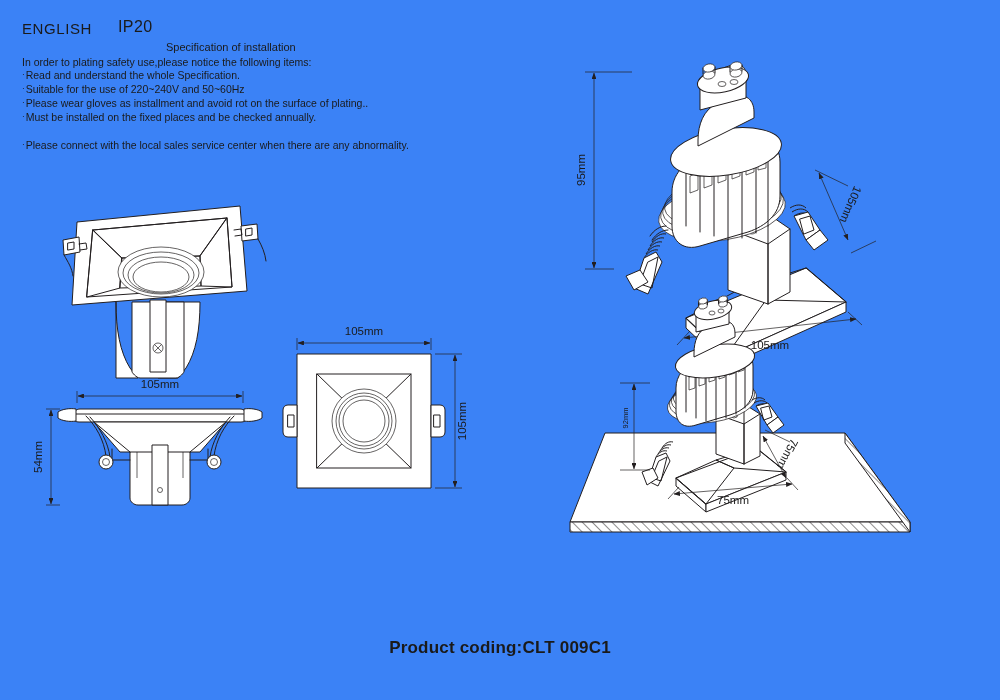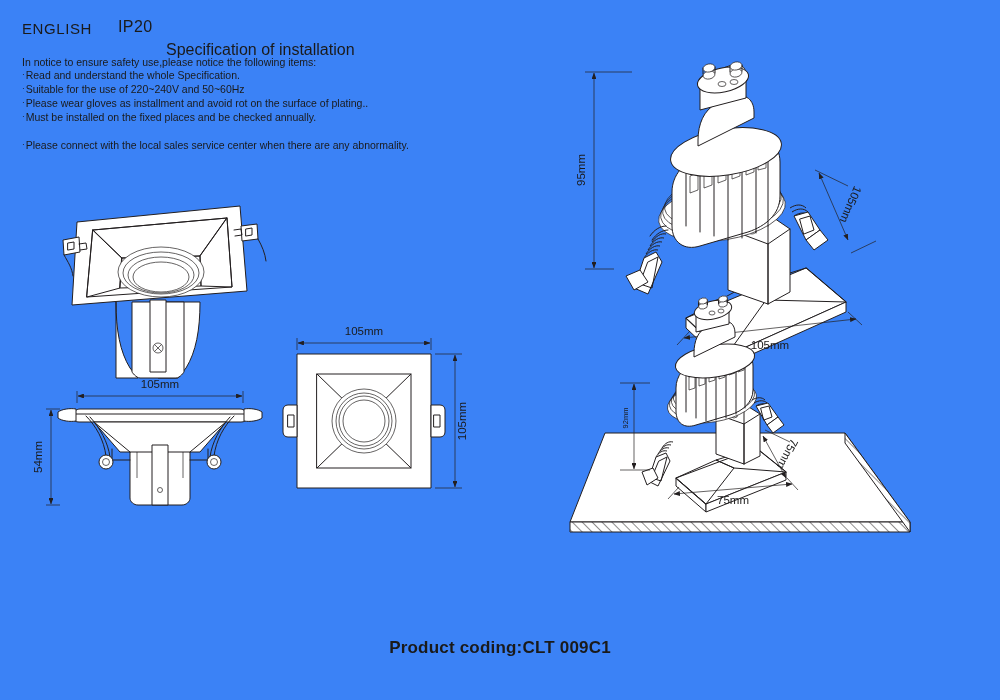--- a/index.html
+++ b/index.html
@@ -6,21 +6,21 @@
   body{
     width:1000px;height:700px;position:relative;overflow:hidden;
     font-family:"Liberation Sans","DejaVu Sans",sans-serif;
     color:#1a1a1a;
   }
   .sheet{position:absolute;inset:0;background:#3b82f6;}
 
   
   #header-lang{position:absolute;left:22px;top:20px;font-size:15px;letter-spacing:.6px;}
   #header-ip{position:absolute;left:118px;top:18px;font-size:16px;letter-spacing:.4px;}
-  #spec-title{position:absolute;left:166px;top:41px;font-size:16px;}
+  #spec-title{position:absolute;left:166px;top:41px;font-size:11px;}
   #spec-intro{position:absolute;left:22px;top:56px;font-size:10.5px;}
   .spec-item{position:absolute;left:22px;font-size:10.5px;white-space:nowrap;}
   .spec-item .bullet{font-size:8px;vertical-align:2px;margin-right:1px;}
   #spec-0{top:69px;} #spec-1{top:83px;} #spec-2{top:97px;}
   #spec-3{top:111px;} #spec-4{top:125px;} #spec-5{top:139px;}
 
   #product-coding{
     position:absolute;left:0;right:0;top:638px;text-align:center;
     font-size:17px;letter-spacing:.2px;font-weight:bold;
   }
@@ -37,21 +37,21 @@
   .dimtxt-sm{font-family:"Liberation Sans","DejaVu Sans",sans-serif;font-size:7.5px;fill:#1a1a1a;}
 </style>
 </head>
 <body>
 
 <div class="sheet">
 
   <div id="header-lang">ENGLISH</div>
   <div id="header-ip">IP20</div>
   <div id="spec-title">Specification of installation</div>
-  <div id="spec-intro">In notice to ensure safety use,please notice the following items:</div>
+  <div id="spec-intro">In order to plating safety use,please notice the following items:</div>
 
   <div class="spec-item" id="spec-0"><span class="bullet">·</span><span>Read and understand the whole Specification.</span></div>
   <div class="spec-item" id="spec-1"><span class="bullet">·</span><span>Suitable for the use of 220~240V and 50~60Hz</span></div>
   <div class="spec-item" id="spec-2"><span class="bullet">·</span><span>Please wear gloves as installment and avoid rot on the surface of plating..</span></div>
   <div class="spec-item" id="spec-3"><span class="bullet">·</span><span>Must be installed on the fixed places and be checked annually.</span></div>
   <div class="spec-item" id="spec-5"><span class="bullet">·</span><span>Please connect with the local sales service center when there are any abnormality.</span></div>
 
   <div id="product-coding">Product coding:CLT 009C1</div>
 
   <svg id="drawing" viewBox="0 0 1000 700">

